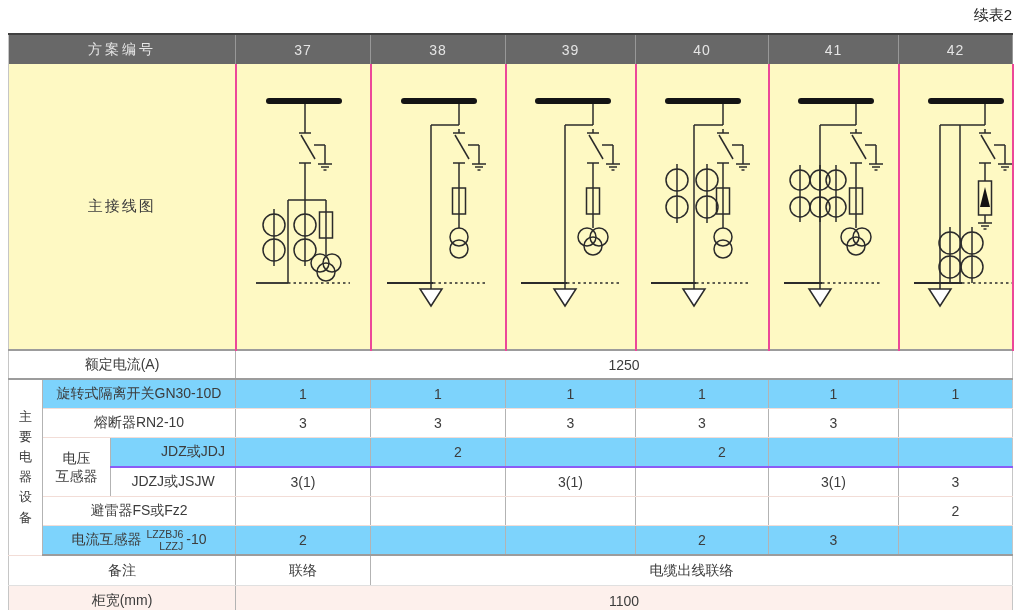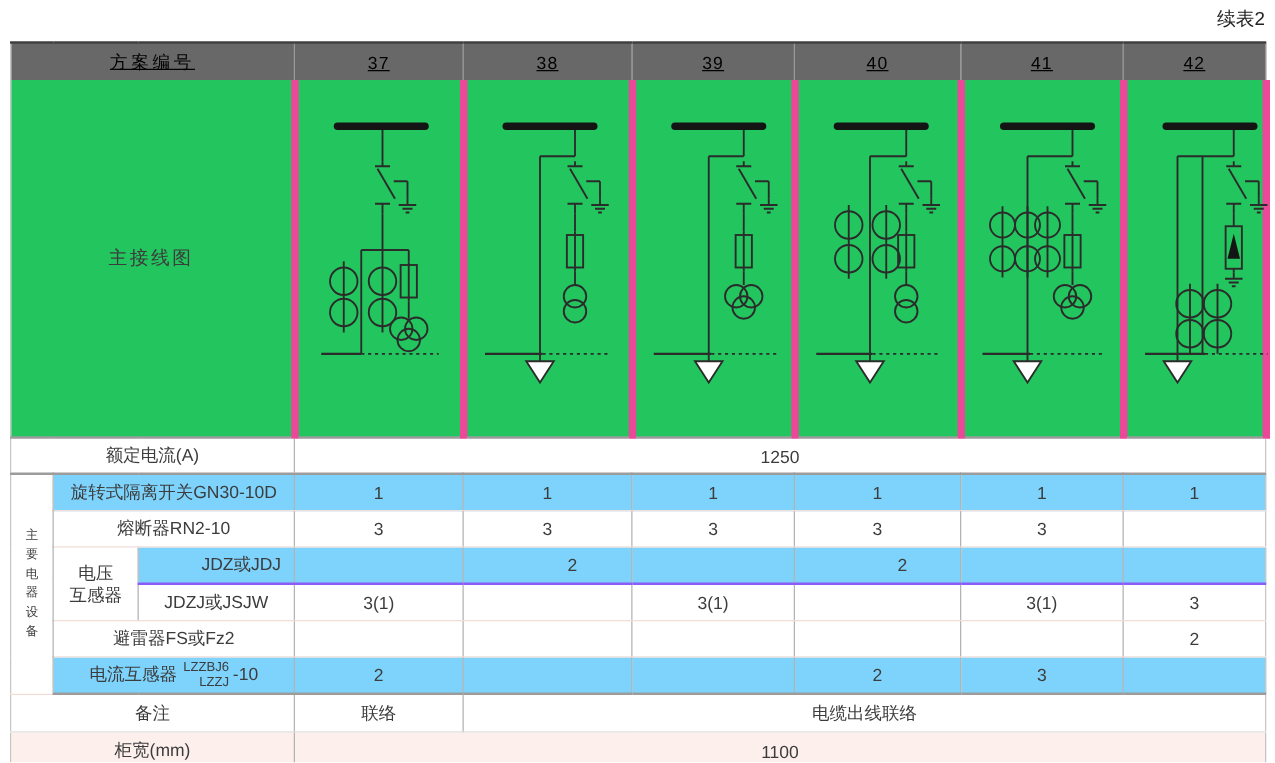--- a/index.html
+++ b/index.html
@@ -3,36 +3,36 @@
 <meta charset="utf-8">
 <style>
   html,body{margin:0;padding:0;background:#fff;}
   #stage{position:relative;width:1020px;height:610px;background:#fff;overflow:hidden;
          font-family:"Liberation Sans","DejaVu Sans",sans-serif;color:#3c3c3c;}
   #caption{position:absolute;top:6px;right:8px;font-size:15px;color:#222;}
   table.main{position:absolute;top:33px;left:8px;width:1004px;border-collapse:collapse;
              table-layout:fixed;border:1px solid #c6c6c6;}
   td{padding:0;text-align:center;vertical-align:middle;font-size:14px;}
   
-  tr.hdr td{background:#686868;color:#000000;height:29px;border-top:2px solid #404040;
-            border-right:1px solid #989898;letter-spacing:1px;text-decoration:underline;}
+  tr.hdr td{background:#686868;color:#e5e5e5;height:29px;border-top:2px solid #404040;
+            border-right:1px solid #989898;letter-spacing:1px;}
   tr.hdr td.hlabel{letter-spacing:3px;}
   
-  tr.dia td{height:285px;border-right:6px solid #ec4899;background:#22c55e;}
+  tr.dia td{height:285px;border-right:2px solid #ec4899;background:#fef9c3;}
   tr.dia td.dialabel{font-size:15px;letter-spacing:2px;}
   .diawrap{width:131px;height:280px;margin:0 auto;}
   
   tr.rated td{height:27px;border-top:2px solid #9c9c9c;border-bottom:2px solid #9c9c9c;}
   tr.rated td.rlabel{border-right:1px solid #b3b3b3;}
   
   tr.eq td{height:28px;border-right:1px solid #b3b3b3;border-bottom:1px solid #f2ddd7;}
   tr.eq td:last-child{border-right:none;}
   .pink{background:#7dd3fc;}
   td.side{border-right:1px solid #b3b3b3;}
-  td.side .vtxt{width:15px;margin:17px auto;line-height:1.55;word-break:break-all;font-size:10px;}
+  td.side .vtxt{width:15px;margin:17px auto;line-height:1.55;word-break:break-all;font-size:13px;}
   td.grp{line-height:1.3;text-align:center;}
   tr.eq td.gline{border-bottom:2px solid #8b5cf6;padding-left:40px;}
   tr.eq.last td{border-bottom:2px solid #9c9c9c;}
   .stack{display:inline-block;vertical-align:middle;text-align:right;margin:0 3px 0 5px;}
   .stack .st{display:block;font-size:10.5px;line-height:1.15;}
   
   tr.rem td{height:29px;border-bottom:1px solid #e0e0e0;}
   tr.rem td.rmlabel{border-right:1px solid #b3b3b3;border-radius:13px;}
   tr.rem td.rm37{border-right:1px solid #b3b3b3;margin-top:23px;}
   tr.cab td{height:29px;background:#fdf0ec;border-bottom:2px solid #9c9c9c;}

